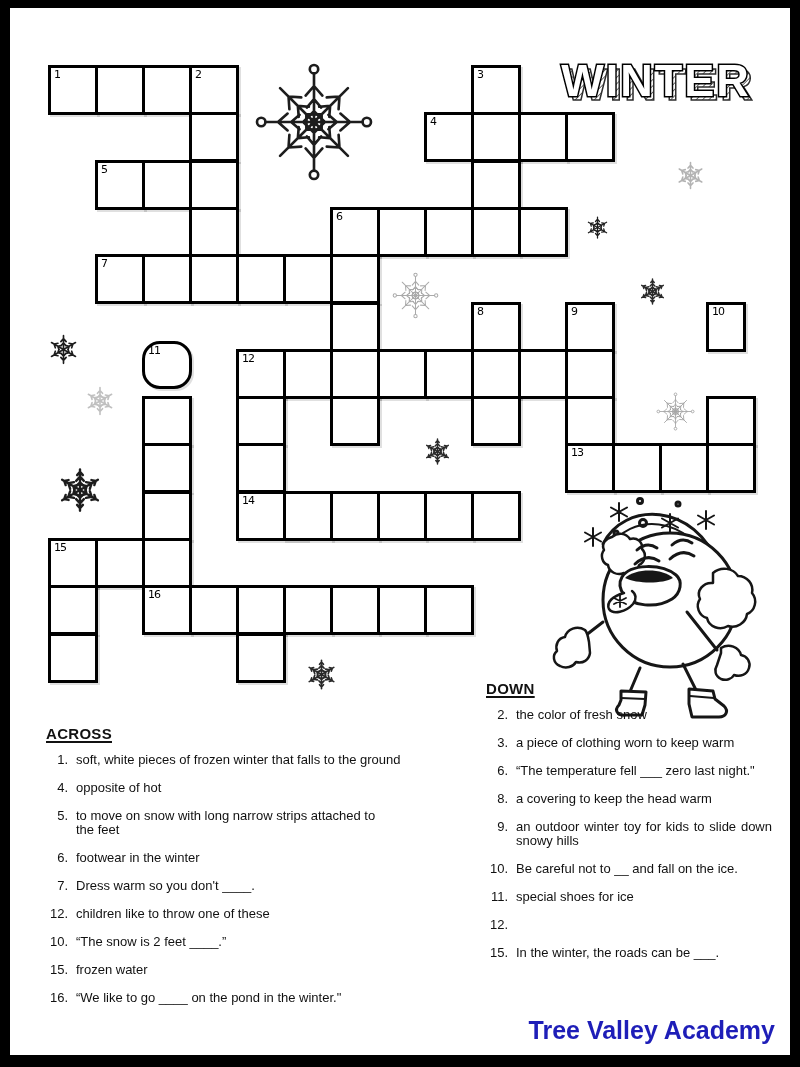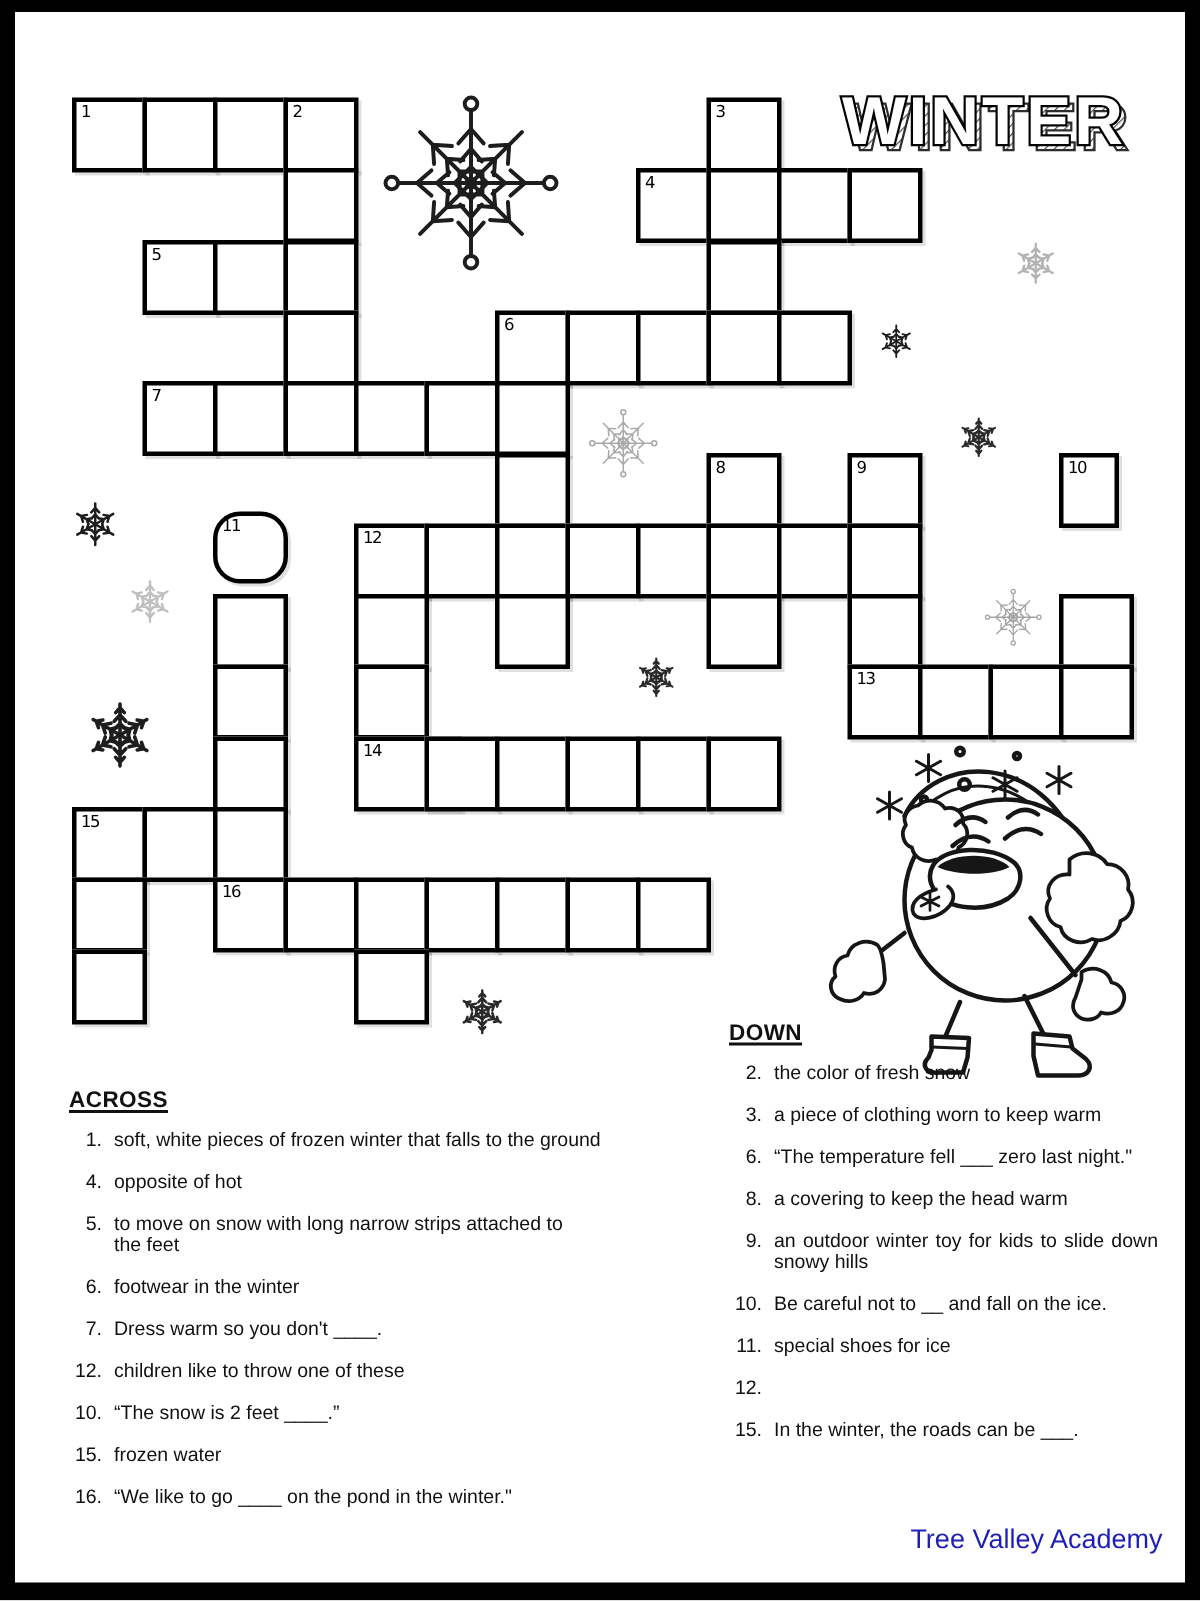--- a/index.html
+++ b/index.html
@@ -37,21 +37,21 @@
     text-decoration:underline;text-underline-offset:2px;text-decoration-thickness:2px;
   }
   .clue-list{list-style:none;margin:0;padding:0;}
   .clue{display:flex;margin:0 0 13.5px 0;}
   .cnum{flex:none;width:24px;text-align:right;margin-right:8px;}
   .ctext{flex:1;white-space:pre-line;}
   .ctext.just{text-align:justify;white-space:normal;}
   
   .logo{
     position:absolute;right:25px;top:1016px;z-index:10;
-    font-size:18px;font-weight:normal;letter-spacing:0;margin-left:39px;
+    font-size:25px;font-weight:bold;letter-spacing:0;margin-left:39px;
   }
 </style>
 </head>
 <body>
 
 <div class="page">
 
   <svg class="title-svg" width="218" height="64" viewBox="0 0 218 64">
     <defs>
       <pattern id="hatch" width="4.5" height="4.5" patternUnits="userSpaceOnUse" patternTransform="rotate(45)">

